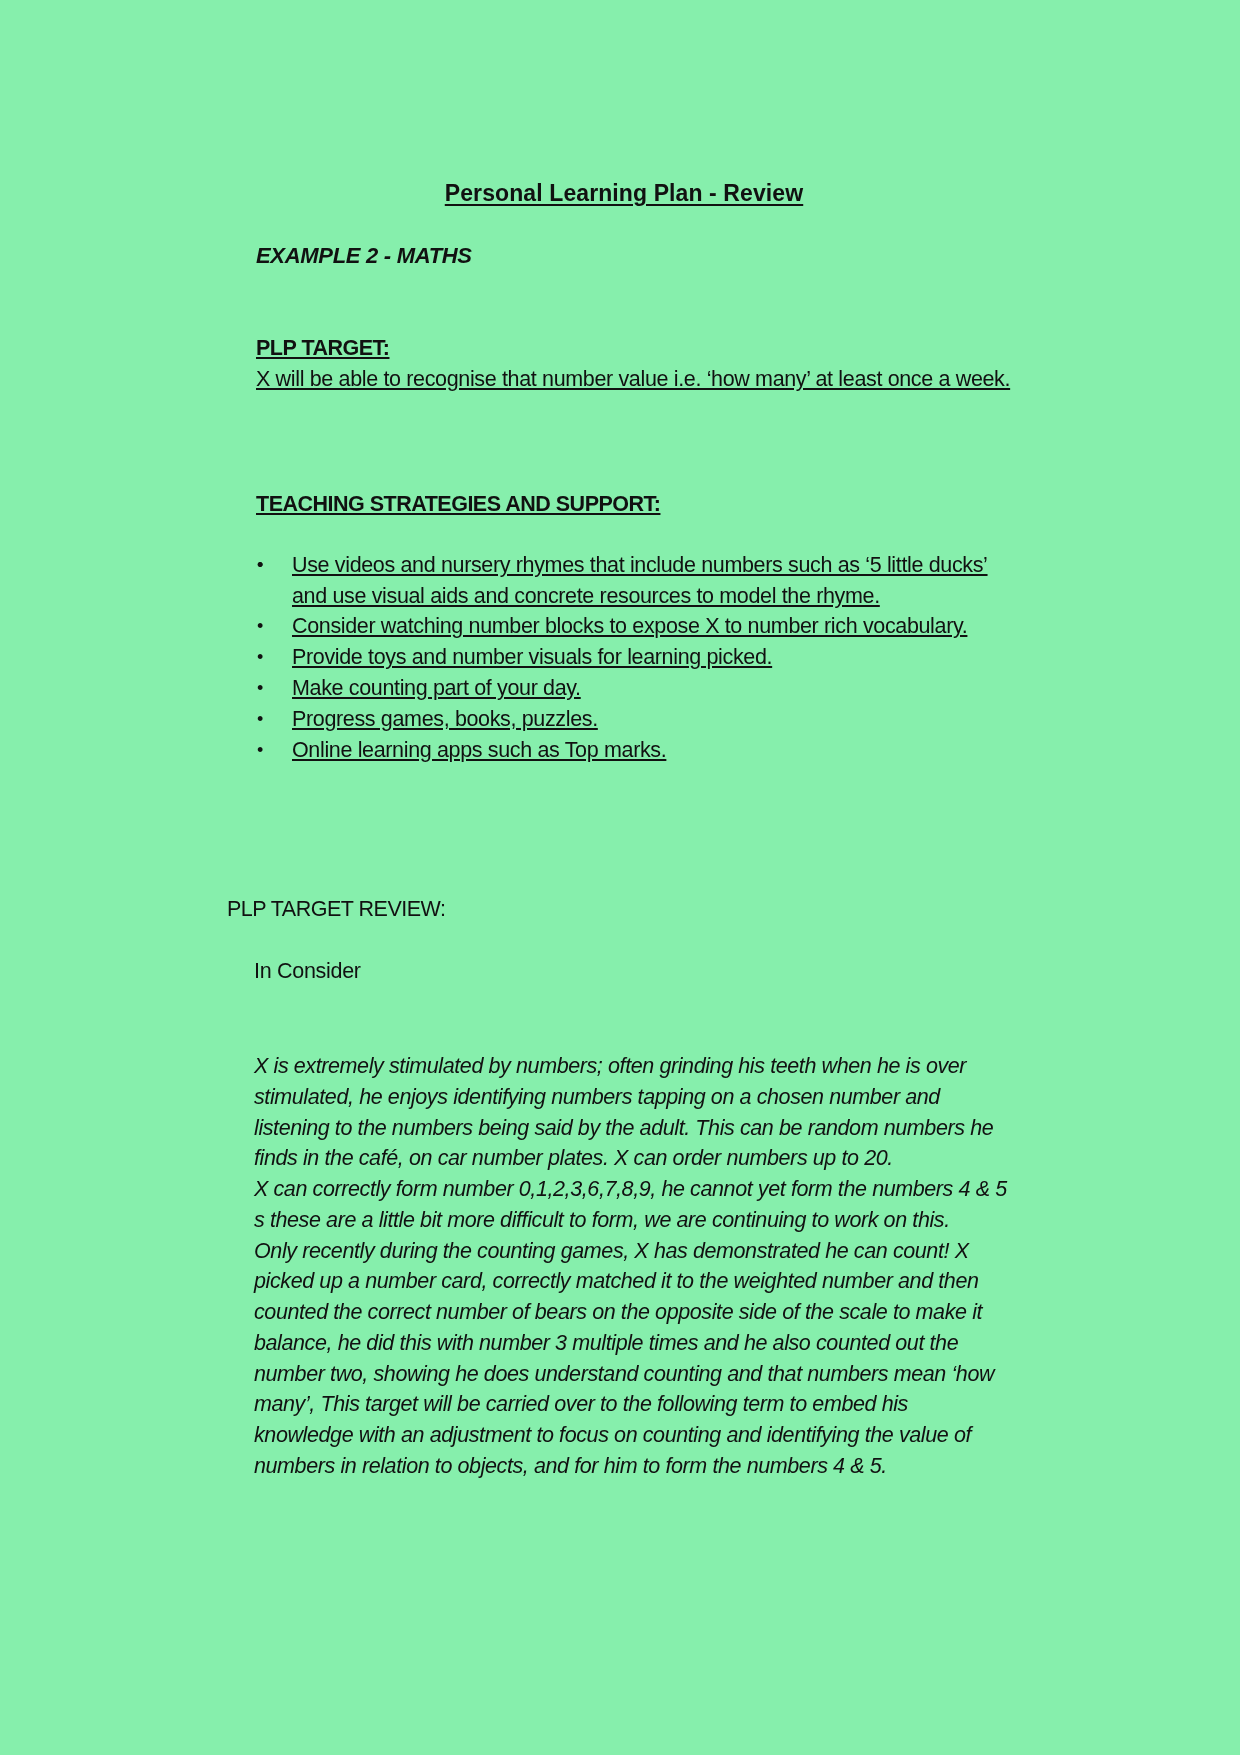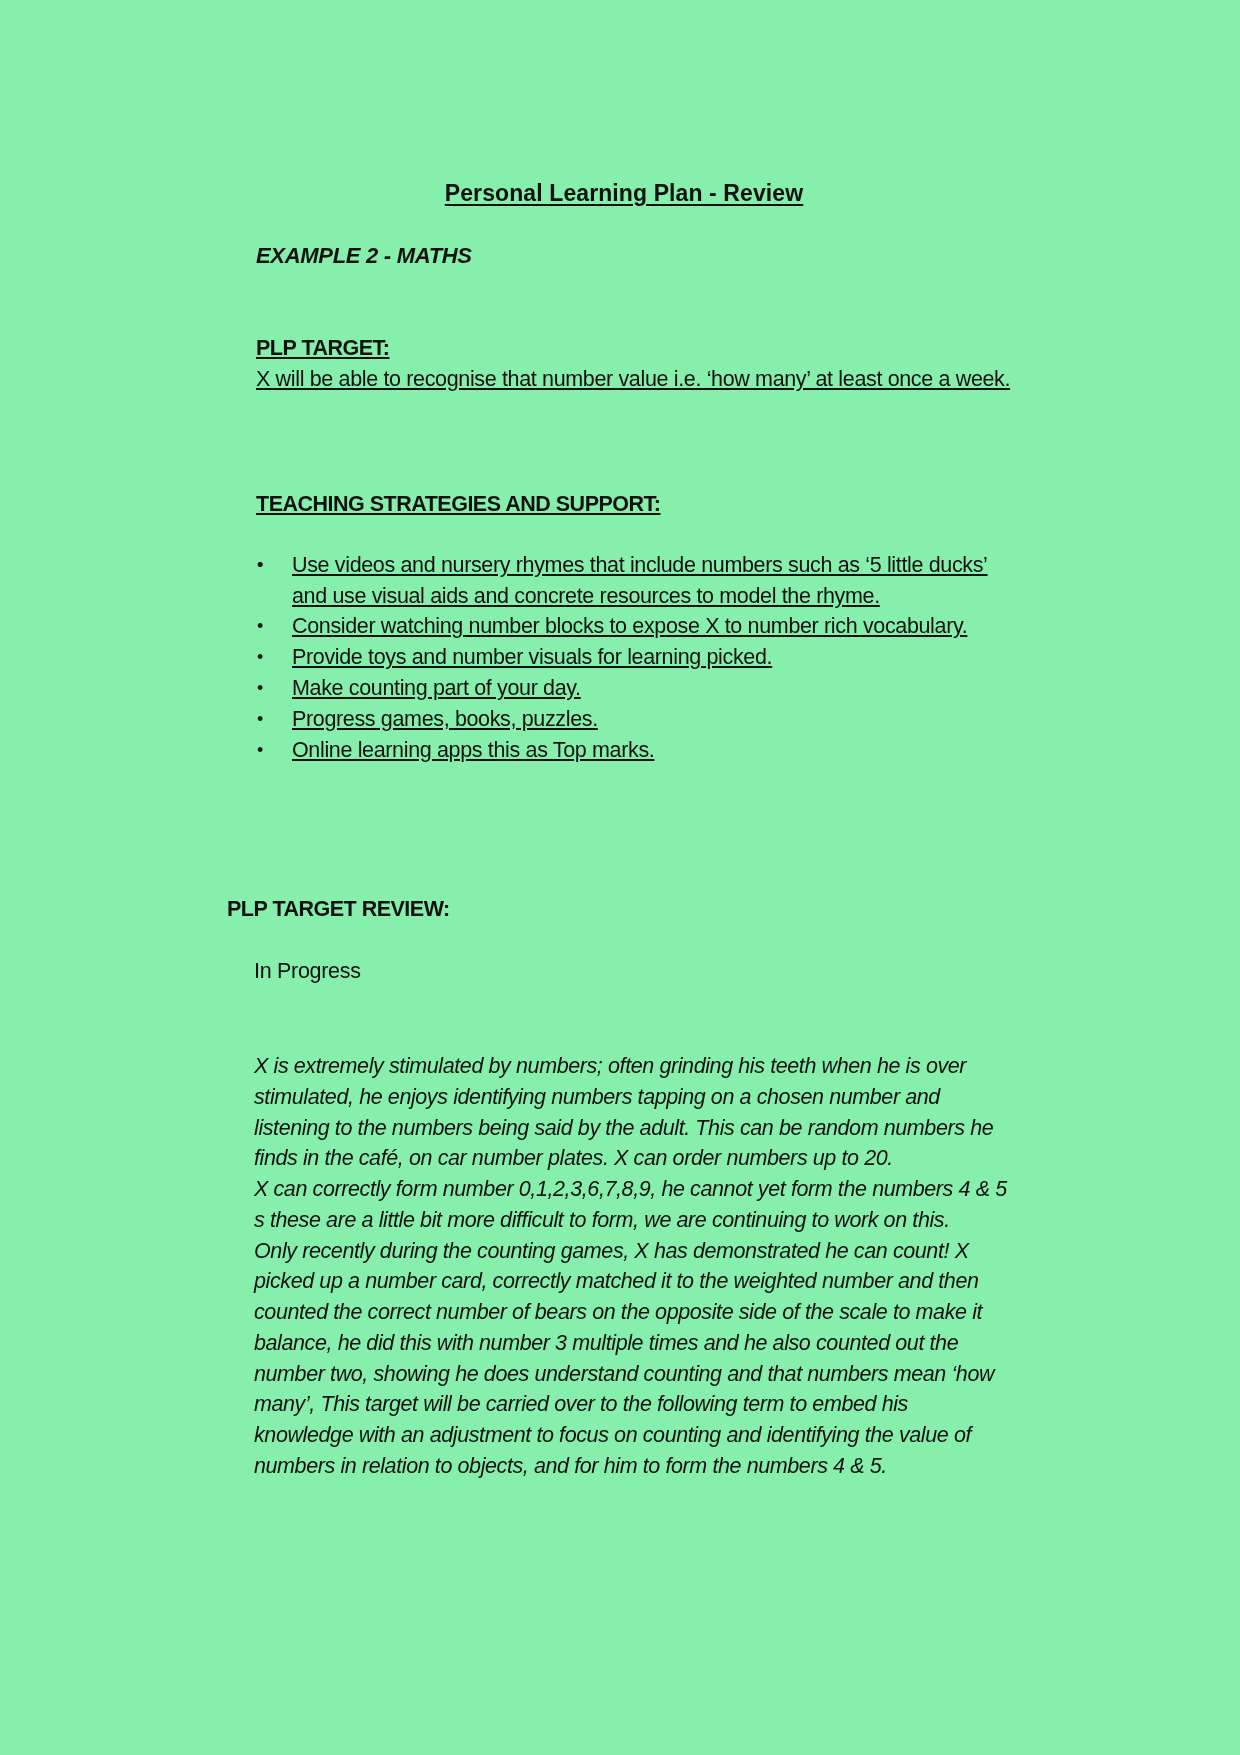--- a/index.html
+++ b/index.html
@@ -74,21 +74,21 @@
     .bullet {
       position: absolute;
       left: 1px;
       top: 0;
       font-size: 18px;
     }
     .review-heading {
       position: absolute;
       left: 227px;
       top: 897px;
-      font-weight: bold;
+      font-weight: normal;
       font-size: 21.5px;
       letter-spacing: -0.5px;
     }
     .review-status {
       position: absolute;
       left: 254px;
       top: 959px;
       font-size: 21.5px;
       letter-spacing: -0.3px;
     }
@@ -138,28 +138,28 @@
       <li>
         <span class="bullet">•</span>
         <span>Make counting part of your day.</span>
       </li>
       <li>
         <span class="bullet">•</span>
         <span>Progress games, books, puzzles.</span>
       </li>
       <li>
         <span class="bullet">•</span>
-        <span>Online learning apps this as Top marks.</span>
+        <span>Online learning apps such as Top marks.</span>
       </li>
     </ul>
   </div>
 
   <div class="review-heading">PLP TARGET REVIEW:</div>
 
-  <div class="review-status">In Progress</div>
+  <div class="review-status">In Consider</div>
 
   <div class="review-body">
     <p>X is extremely stimulated by numbers; often grinding his teeth when he is over stimulated, he enjoys identifying numbers tapping on a chosen number and listening to the numbers being said by the adult. This can be random numbers he finds in the café, on car number plates. X can order numbers up to 20.</p>
     <p>X can correctly form number 0,1,2,3,6,7,8,9, he cannot yet form the numbers 4 &amp; 5 s these are a little bit more difficult to form, we are continuing to work on this.</p>
     <p>Only recently during the counting games, X has demonstrated he can count! X picked up a number card, correctly matched it to the weighted number and then counted the correct number of bears on the opposite side of the scale to make it balance, he did this with number 3 multiple times and he also  counted out the number two, showing he does understand counting and that numbers mean ‘how many’,  This target will be carried over to the following term to embed his knowledge with an adjustment to focus on counting and identifying the value of numbers in relation to objects, and for him to form the numbers 4 &amp; 5.</p>
   </div>
 
 </div>
 
 </body></html>

